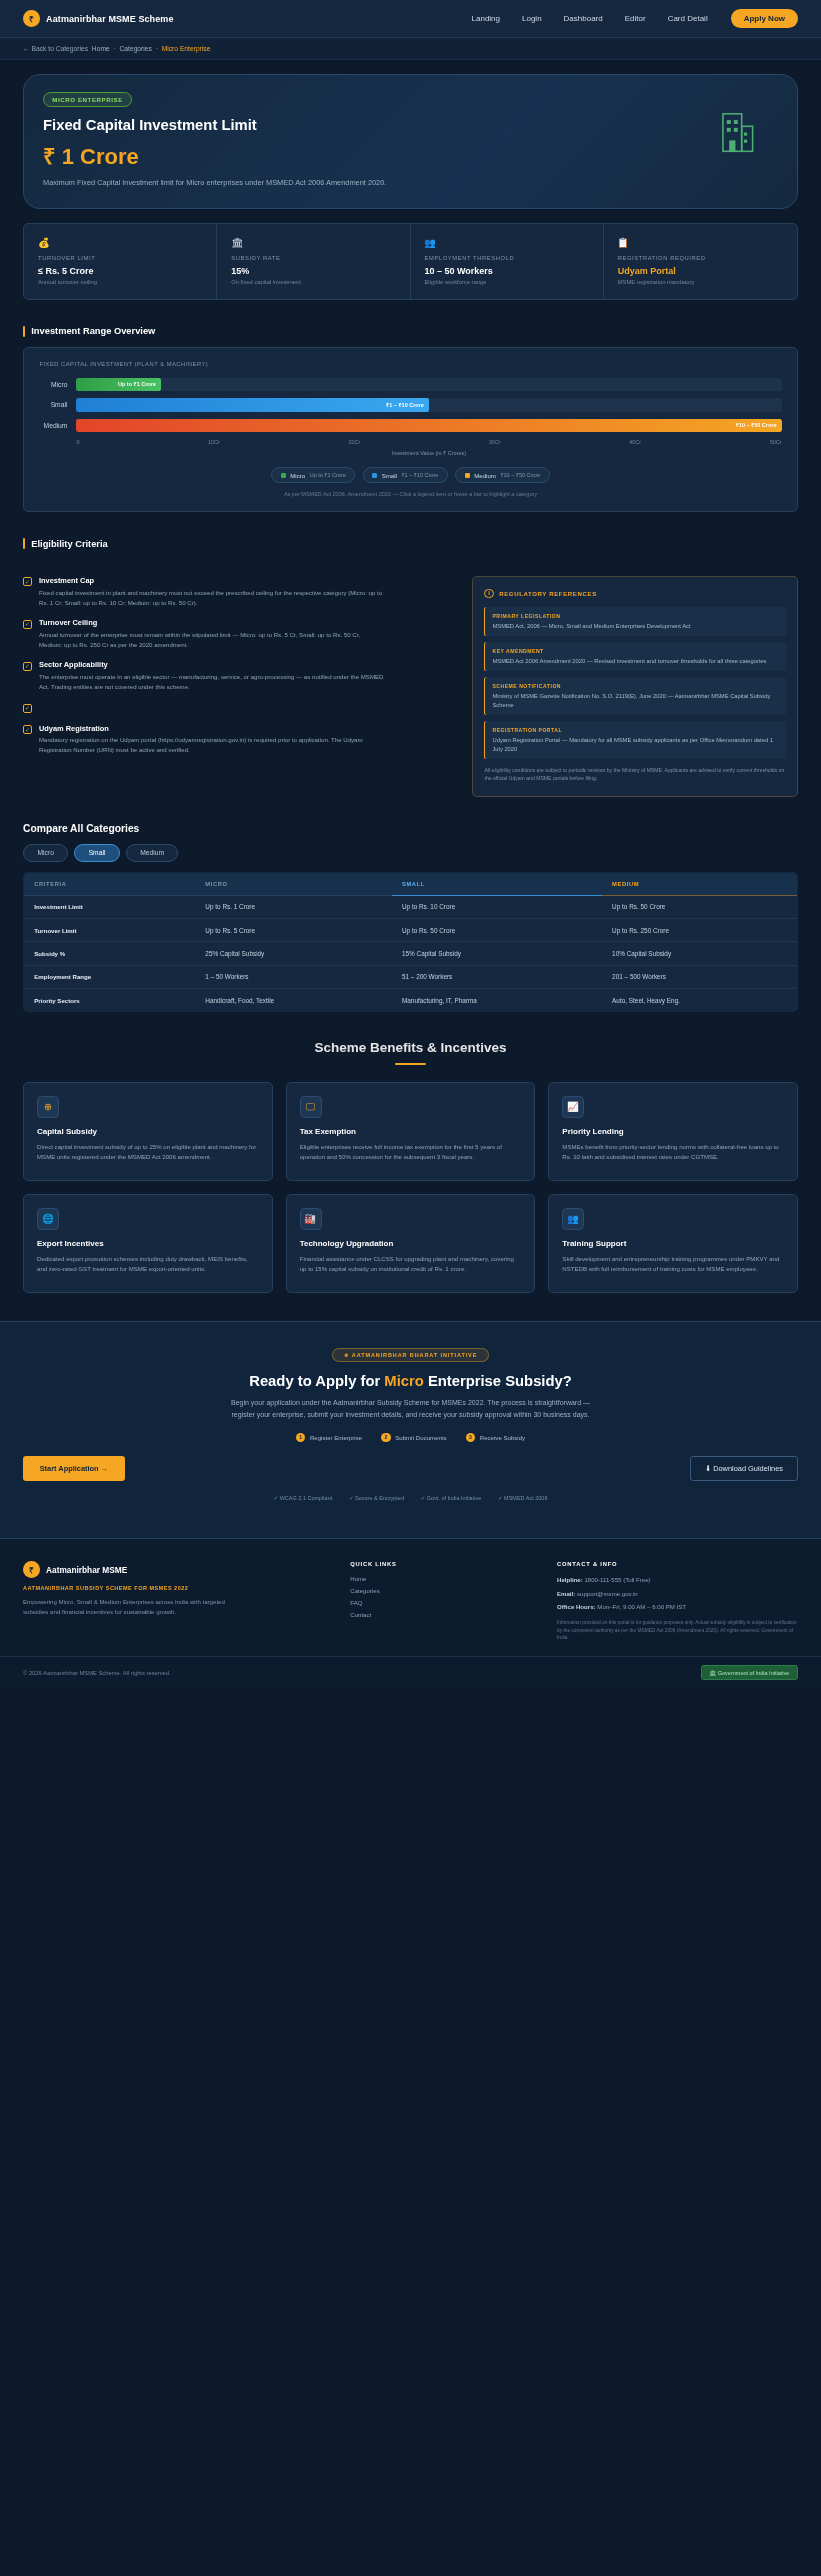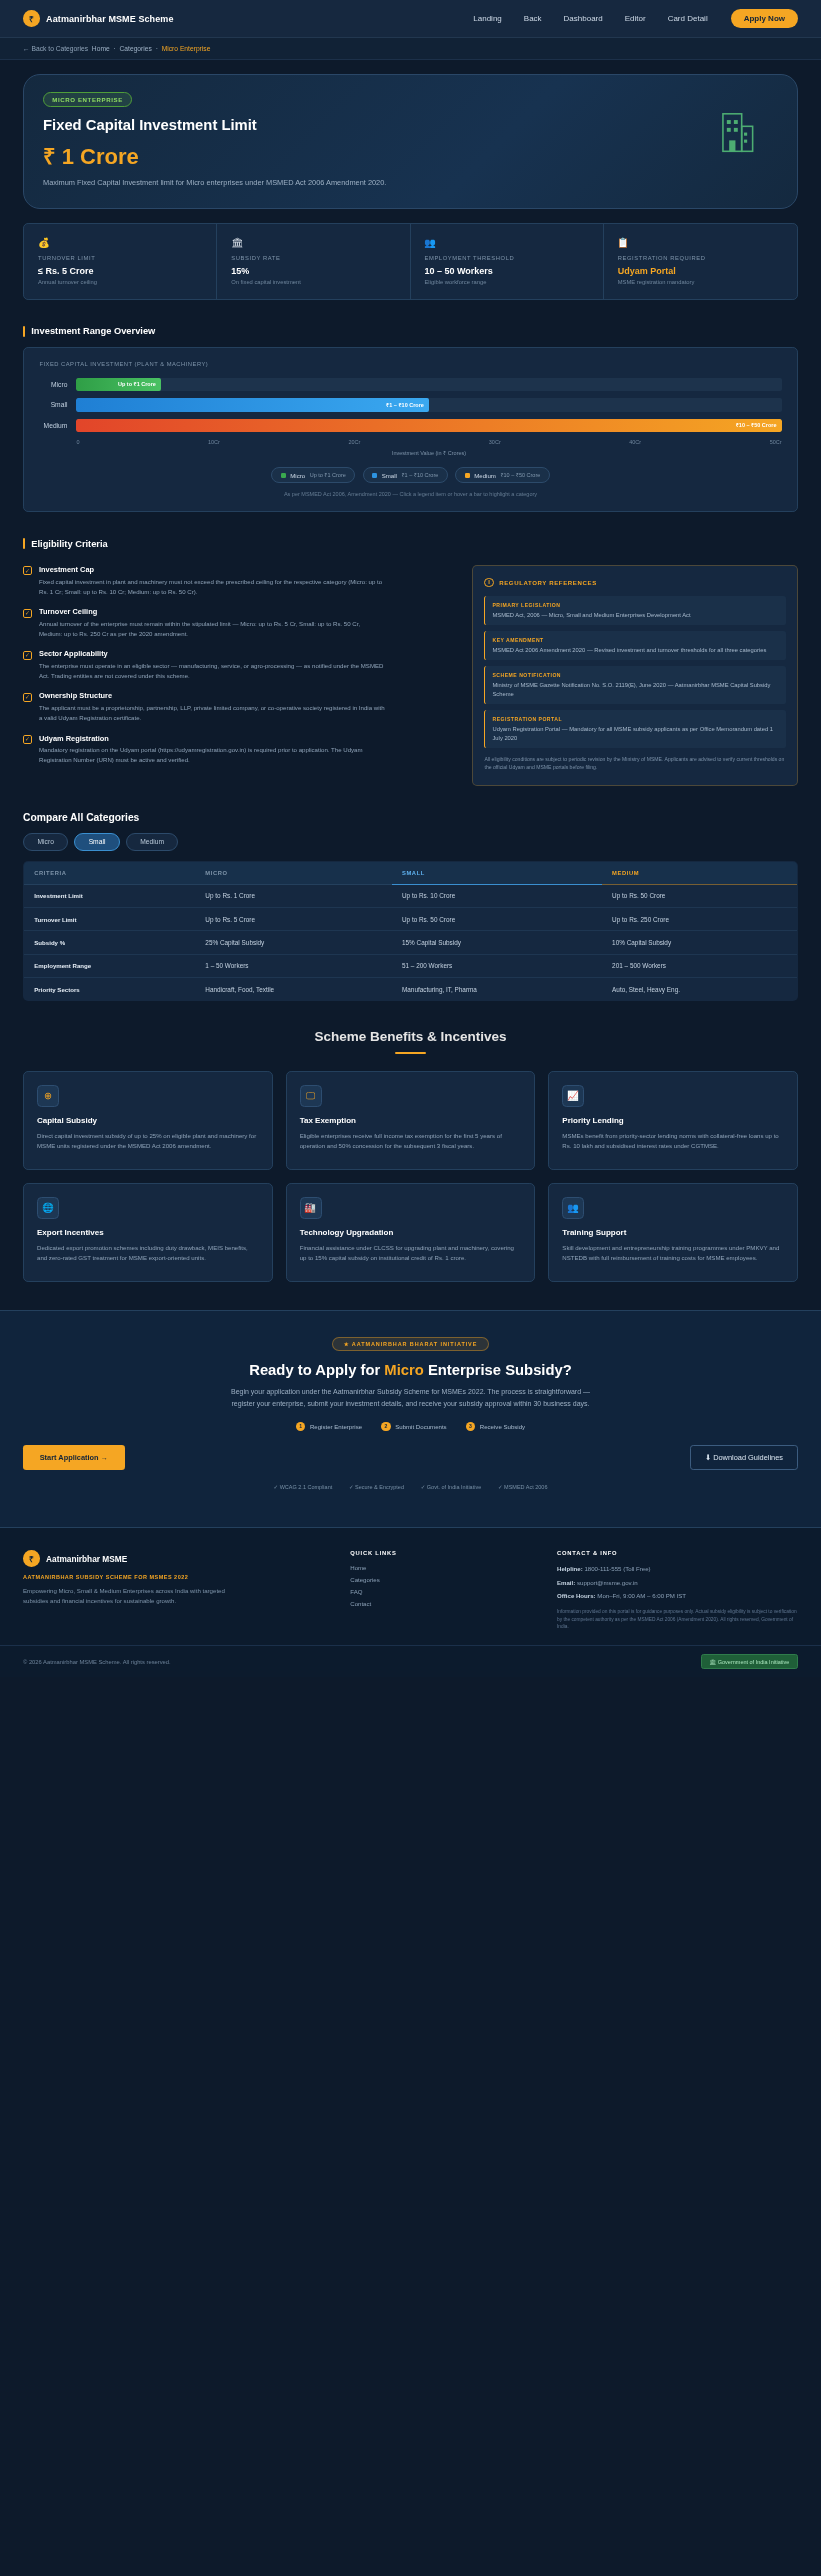--- a/index.html
+++ b/index.html
@@ -181,21 +181,21 @@
     font-size: 6.1px; color: #cfdbe8;
   }
   .legend-dot { width: 5.1px; height: 5.1px; border-radius: 1.3px; }
   .legend-range { color: #8097ad; font-size: 5.5px; }
   .chart-note {
     margin-top: 7.7px; text-align: center; font-size: 5.5px; color: #657c93;
   }
 
   
   .elig-grid {
-    margin-top: 16px;
+    margin-top: 27px;
     display: grid; grid-template-columns: 1fr 0.78fr; gap: 31px;
   }
   .elig-list { display: flex; flex-direction: column; gap: 11px; }
   .elig-item { display: flex; gap: 7px; }
   .check {
     width: 9px; height: 9px; flex: none; margin-top: 1.3px;
     border: 0.6px solid #f5a623; border-radius: 1.9px;
     color: #f5a623; font-size: 5.8px;
     display: flex; align-items: center; justify-content: center;
   }
@@ -391,21 +391,21 @@
 </head>
 <body>
 
 <div class="navbar">
   <div class="brand">
     <div class="brand-logo">₹</div>
     <div class="brand-name">Aatmanirbhar MSME Scheme</div>
   </div>
   <div class="nav-links">
     <span>Landing</span>
-    <span>Back</span>
+    <span>Login</span>
     <span>Dashboard</span>
     <span>Editor</span>
     <span>Card Detail</span>
   </div>
   <button class="apply-btn">Apply Now</button>
 </div>
 
 <div class="breadcrumb">
   <span class="back">← Back to Categories</span>
   <span class="crumb">Home</span>
@@ -537,24 +537,20 @@
         </div>
         <div class="elig-item">
           <div class="check">✓</div>
           <div>
             <div class="elig-h">Sector Applicability</div>
             <div class="elig-p">The enterprise must operate in an eligible sector — manufacturing, service, or agro-processing — as notified under the MSMED Act. Trading entities are not covered under this scheme.</div>
           </div>
         </div>
         <div class="elig-item">
           <div class="check">✓</div>
-          <div>
-            <div class="elig-h">Ownership Structure</div>
-            <div class="elig-p">The applicant must be a proprietorship, partnership, LLP, private limited company, or co-operative society registered in India with a valid Udyam Registration certificate.</div>
-          </div>
         </div>
         <div class="elig-item">
           <div class="check">✓</div>
           <div>
             <div class="elig-h">Udyam Registration</div>
             <div class="elig-p">Mandatory registration on the Udyam portal (https://udyamregistration.gov.in) is required prior to application. The Udyam Registration Number (URN) must be active and verified.</div>
           </div>
         </div>
       </div>
 

